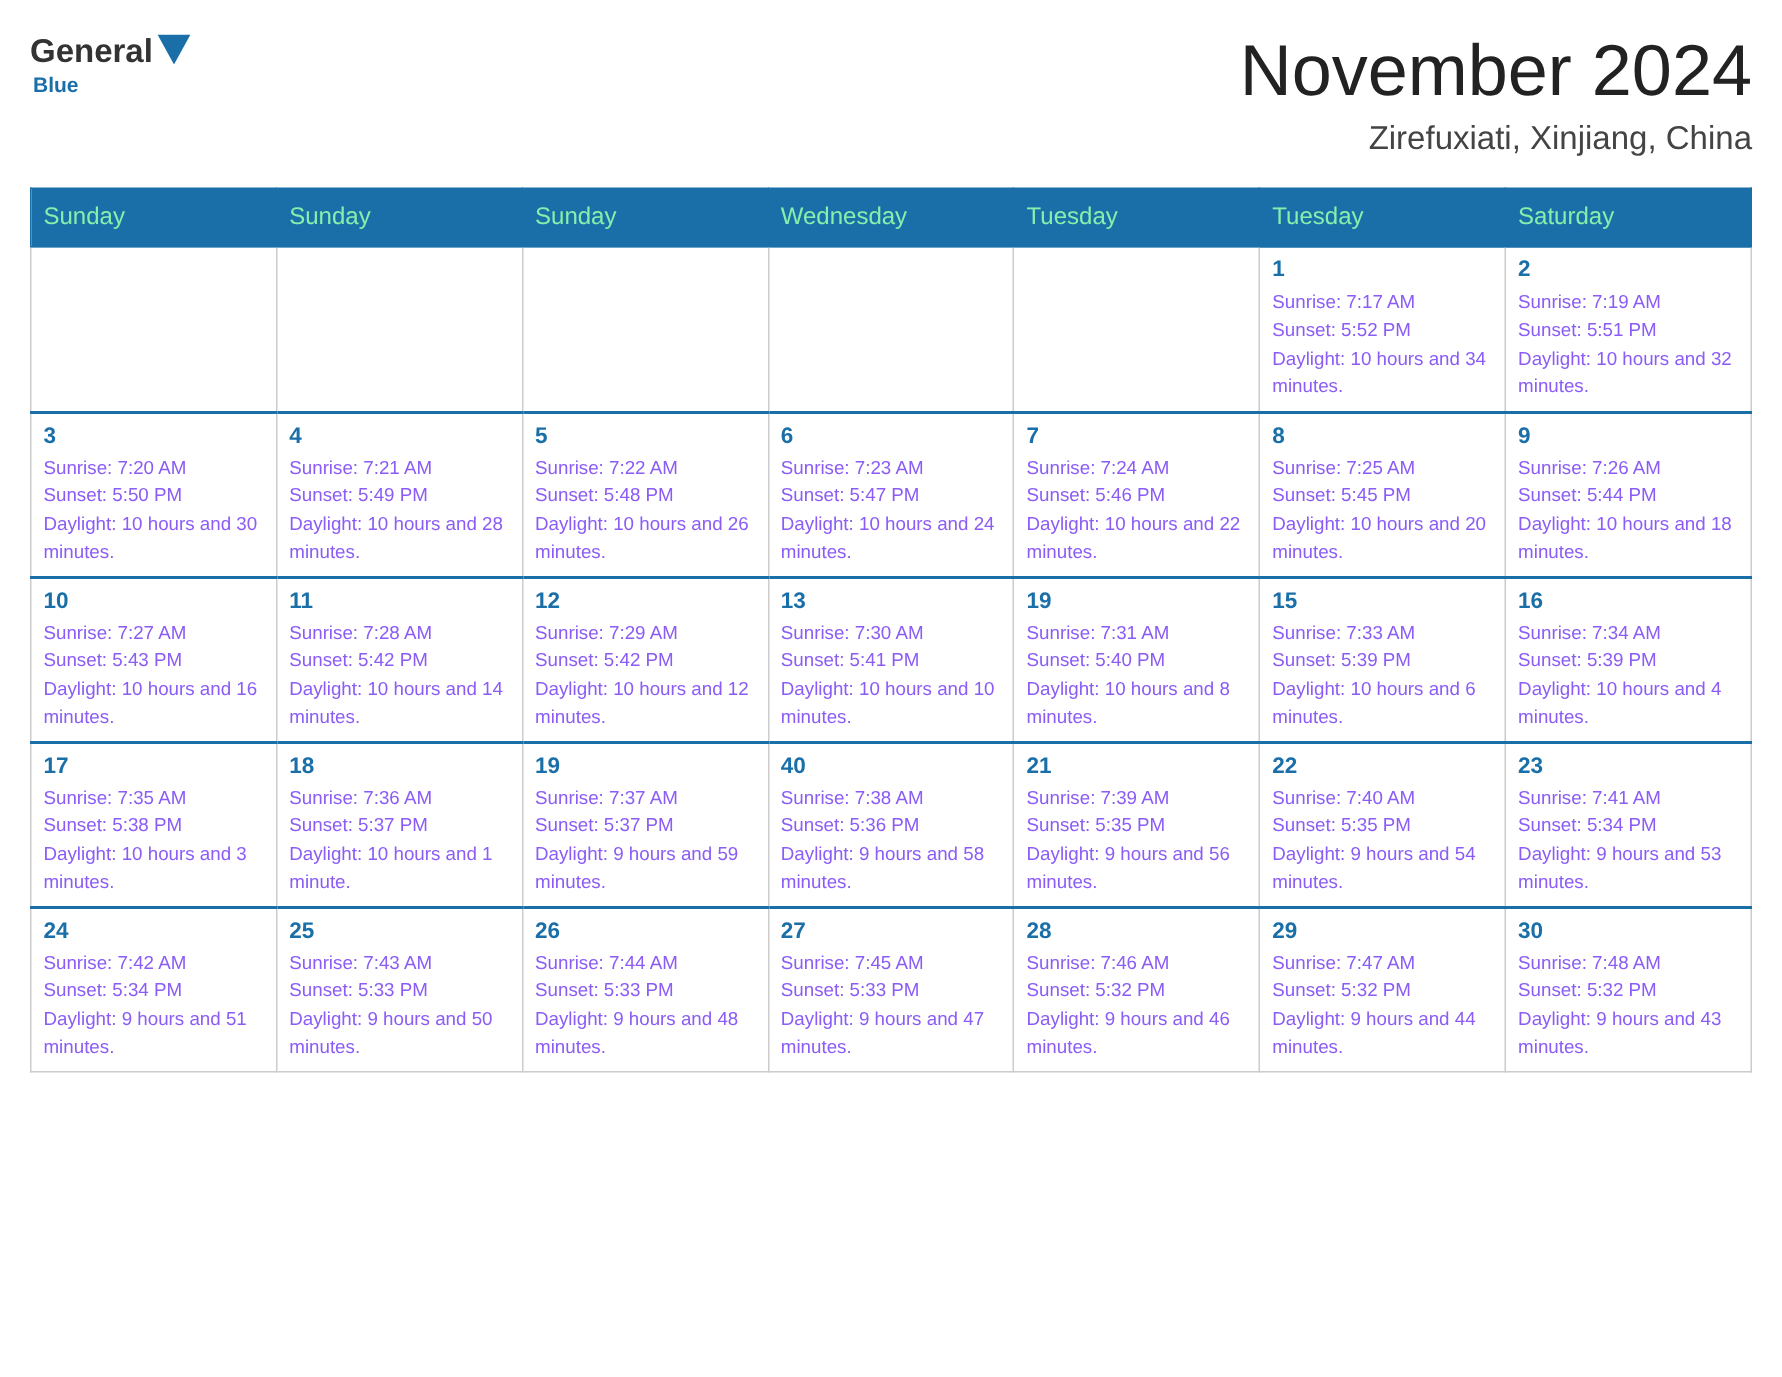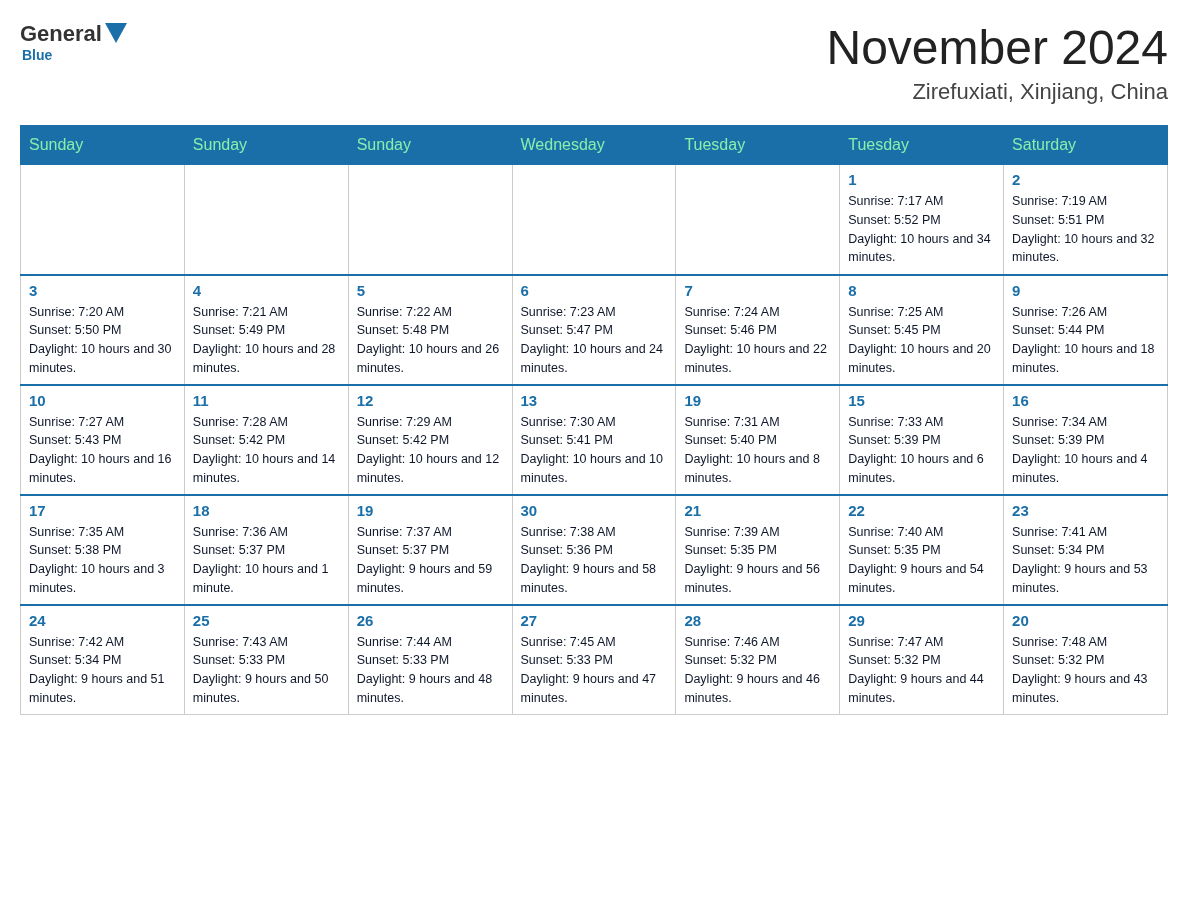--- a/index.html
+++ b/index.html
@@ -79,21 +79,21 @@
     .day-number {
       font-size: 15px;
       font-weight: bold;
       color: #1a6fa8;
       display: block;
       margin-bottom: 4px;
     }
     .day-info {
       font-size: 12.5px;
       line-height: 1.5;
-      color: #0f172a;
+      color: #8b5cf6;
     }
     .empty-cell {
       background: #fff;
     }
     .row-divider td {
       border-top: 2px solid #1a6fa8;
     }
   </style>
 </head>
 <body>
@@ -214,21 +214,21 @@
         </td>
         <td>
           <span class="day-number">18</span>
           <div class="day-info">Sunrise: 7:36 AM<br>Sunset: 5:37 PM<br>Daylight: 10 hours and 1 minute.</div>
         </td>
         <td>
           <span class="day-number">19</span>
           <div class="day-info">Sunrise: 7:37 AM<br>Sunset: 5:37 PM<br>Daylight: 9 hours and 59 minutes.</div>
         </td>
         <td>
-          <span class="day-number">30</span>
+          <span class="day-number">40</span>
           <div class="day-info">Sunrise: 7:38 AM<br>Sunset: 5:36 PM<br>Daylight: 9 hours and 58 minutes.</div>
         </td>
         <td>
           <span class="day-number">21</span>
           <div class="day-info">Sunrise: 7:39 AM<br>Sunset: 5:35 PM<br>Daylight: 9 hours and 56 minutes.</div>
         </td>
         <td>
           <span class="day-number">22</span>
           <div class="day-info">Sunrise: 7:40 AM<br>Sunset: 5:35 PM<br>Daylight: 9 hours and 54 minutes.</div>
         </td>
@@ -256,18 +256,18 @@
         </td>
         <td>
           <span class="day-number">28</span>
           <div class="day-info">Sunrise: 7:46 AM<br>Sunset: 5:32 PM<br>Daylight: 9 hours and 46 minutes.</div>
         </td>
         <td>
           <span class="day-number">29</span>
           <div class="day-info">Sunrise: 7:47 AM<br>Sunset: 5:32 PM<br>Daylight: 9 hours and 44 minutes.</div>
         </td>
         <td>
-          <span class="day-number">20</span>
+          <span class="day-number">30</span>
           <div class="day-info">Sunrise: 7:48 AM<br>Sunset: 5:32 PM<br>Daylight: 9 hours and 43 minutes.</div>
         </td>
       </tr>
     </tbody>
 </table>
 
 </body></html>

